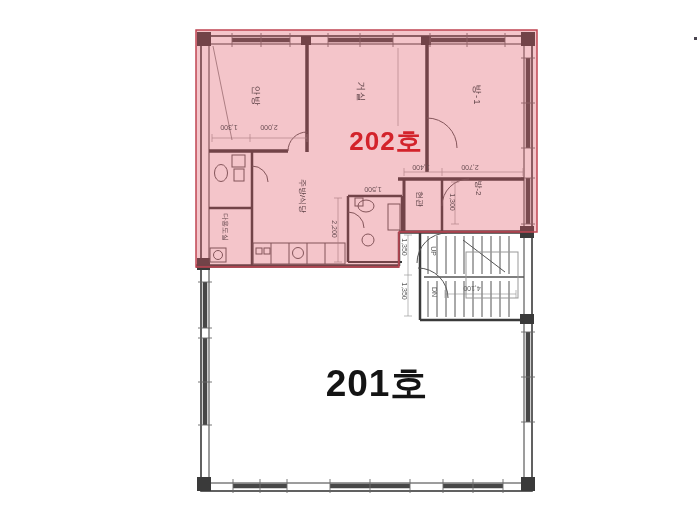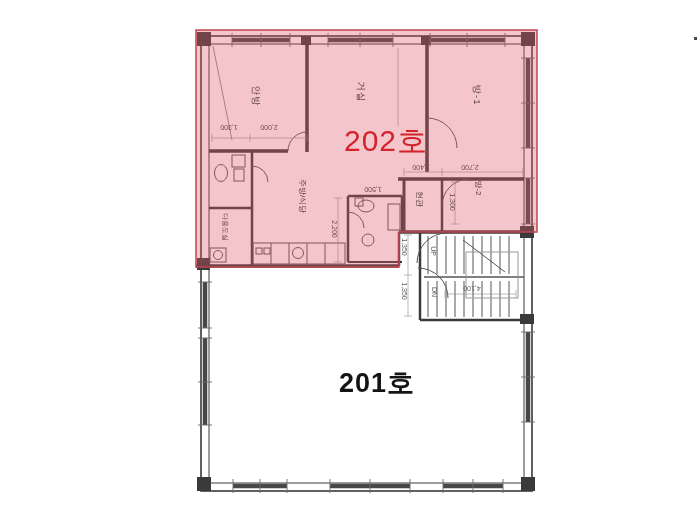--- a/index.html
+++ b/index.html
@@ -7,22 +7,22 @@
           font-family:"Liberation Sans",sans-serif;}
   svg{position:absolute;left:0;top:0;}
   .lbl{position:absolute;white-space:nowrap;transform:translate(-50%,-50%);
        font-family:"Liberation Sans",sans-serif;color:#5d4247;line-height:1;}
   .rot90{transform:translate(-50%,-50%) rotate(90deg);}
   .rot180{transform:translate(-50%,-50%) rotate(180deg);}
   .room{font-size:9.5px;letter-spacing:1px;}
   .room-sm{font-size:8px;letter-spacing:0px;}
   .dim{font-size:7px;color:#6b4f54;letter-spacing:0px;}
   .dim-out{color:#5c5c5c;}
-  .unit-big{font-weight:normal;font-size:30px;letter-spacing:1px;}
-  .unit-201{font-weight:bold;font-size:27px;letter-spacing:1px;}
+  .unit-big{font-weight:bold;font-size:26px;letter-spacing:1px;}
+  .unit-201{font-weight:bold;font-size:37px;letter-spacing:1px;}
   #speck{position:absolute;width:3px;height:3px;background:#4a4550;}
 </style>
 </head>
 <body>
 
 <div id="canvas">
 
   <svg width="700" height="524" viewBox="0 0 700 524">
 
     <g stroke="#3a3a3a" fill="none">

